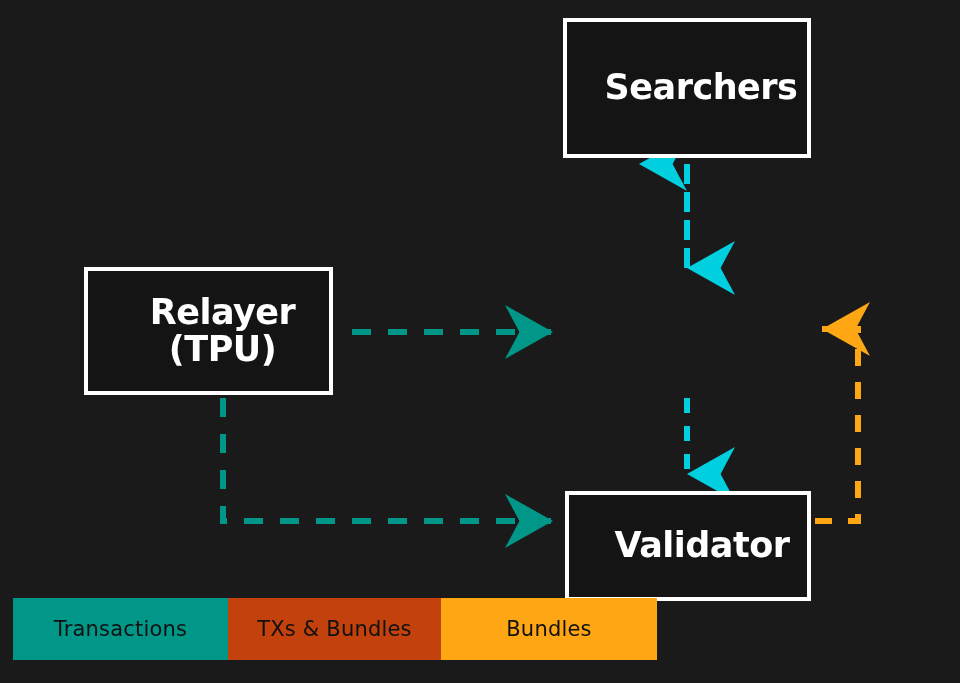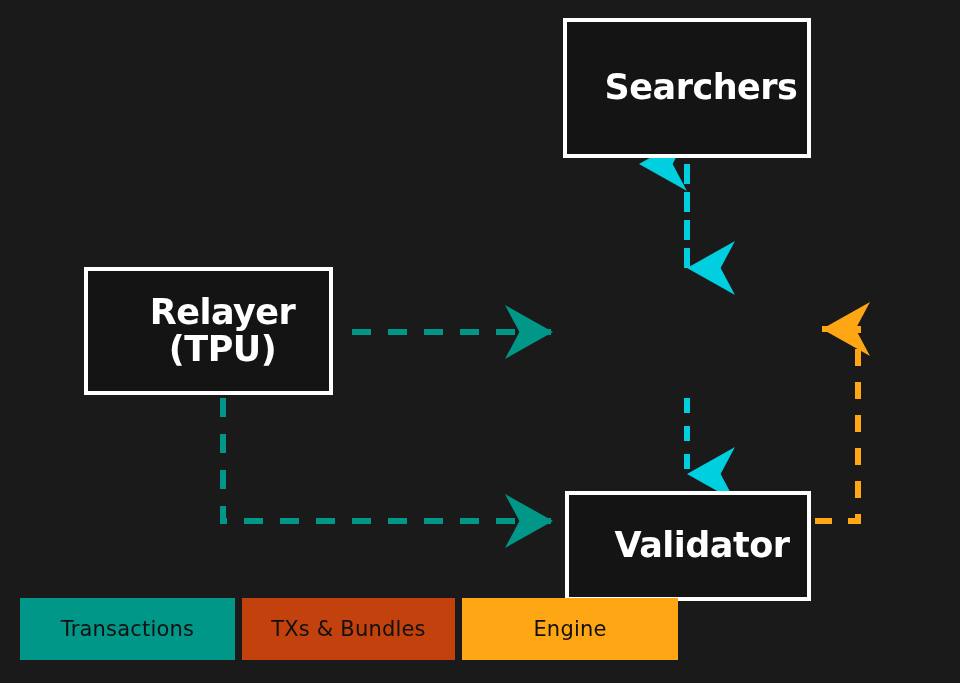--- a/index.html
+++ b/index.html
@@ -63,21 +63,20 @@
   }
   .legend-seg {
     display: flex;
     align-items: center;
     justify-content: center;
     color: #111111;
     font-size: 21px;
     font-weight: 400;
     letter-spacing: 0.2px;
     font-family: "DejaVu Sans", sans-serif;
-    margin-left: 7px;
   }
   #legend-seg-0 { width: 215px; }
   #legend-seg-1 { width: 213px; }
   #legend-seg-2 { width: 216px; }
 </style>
 </head>
 <body style="background: rgb(26, 26, 26);">
 
 <div id="stage" style="background: rgb(26, 26, 26);">
 
@@ -124,17 +123,17 @@
   </div>
 
   <div id="legend">
     <div id="legend-seg-0" class="legend-seg" style="background: rgb(0, 150, 136);">
       <span>Transactions</span>
     </div>
     <div id="legend-seg-1" class="legend-seg" style="background: #c2410c;">
       <span>TXs &amp; Bundles</span>
     </div>
     <div id="legend-seg-2" class="legend-seg" style="background: rgb(255, 166, 21);">
-      <span>Engine</span>
+      <span>Bundles</span>
     </div>
   </div>
 
 </div>
 
 </body></html>

